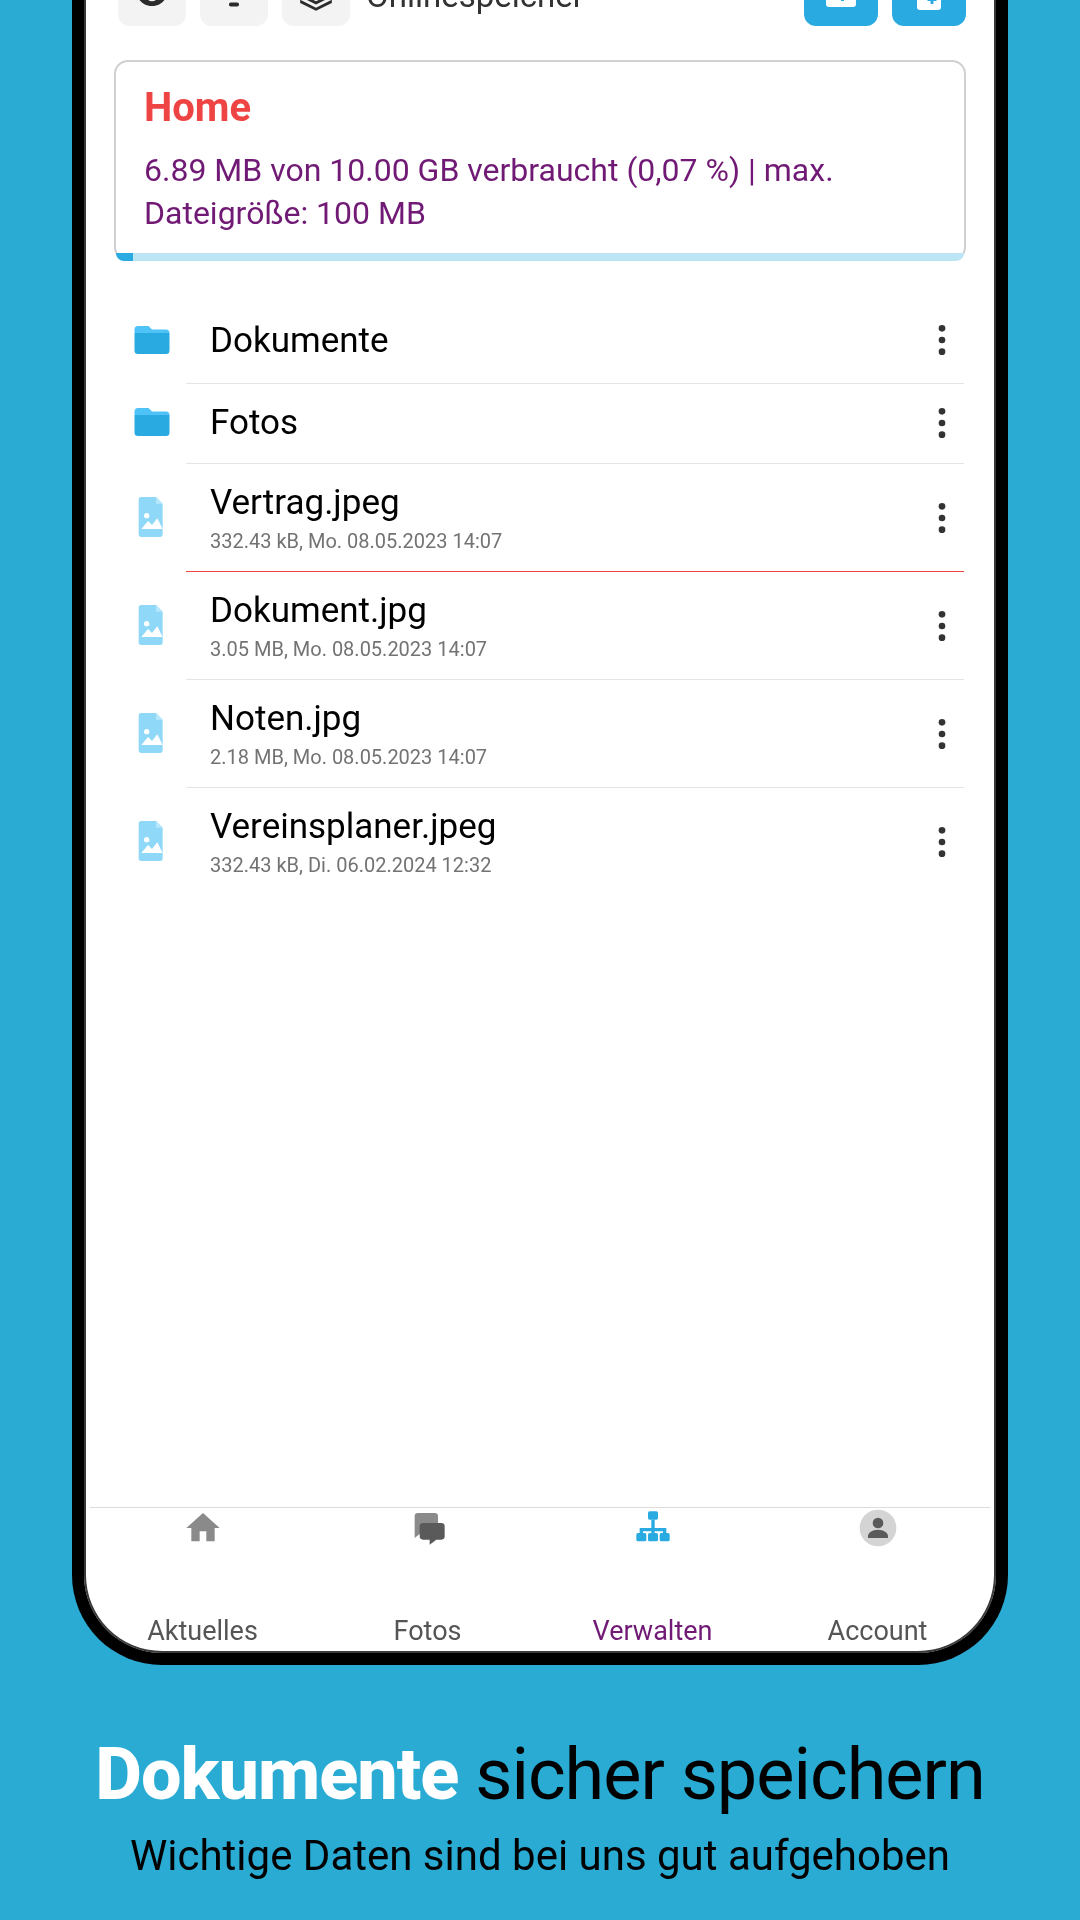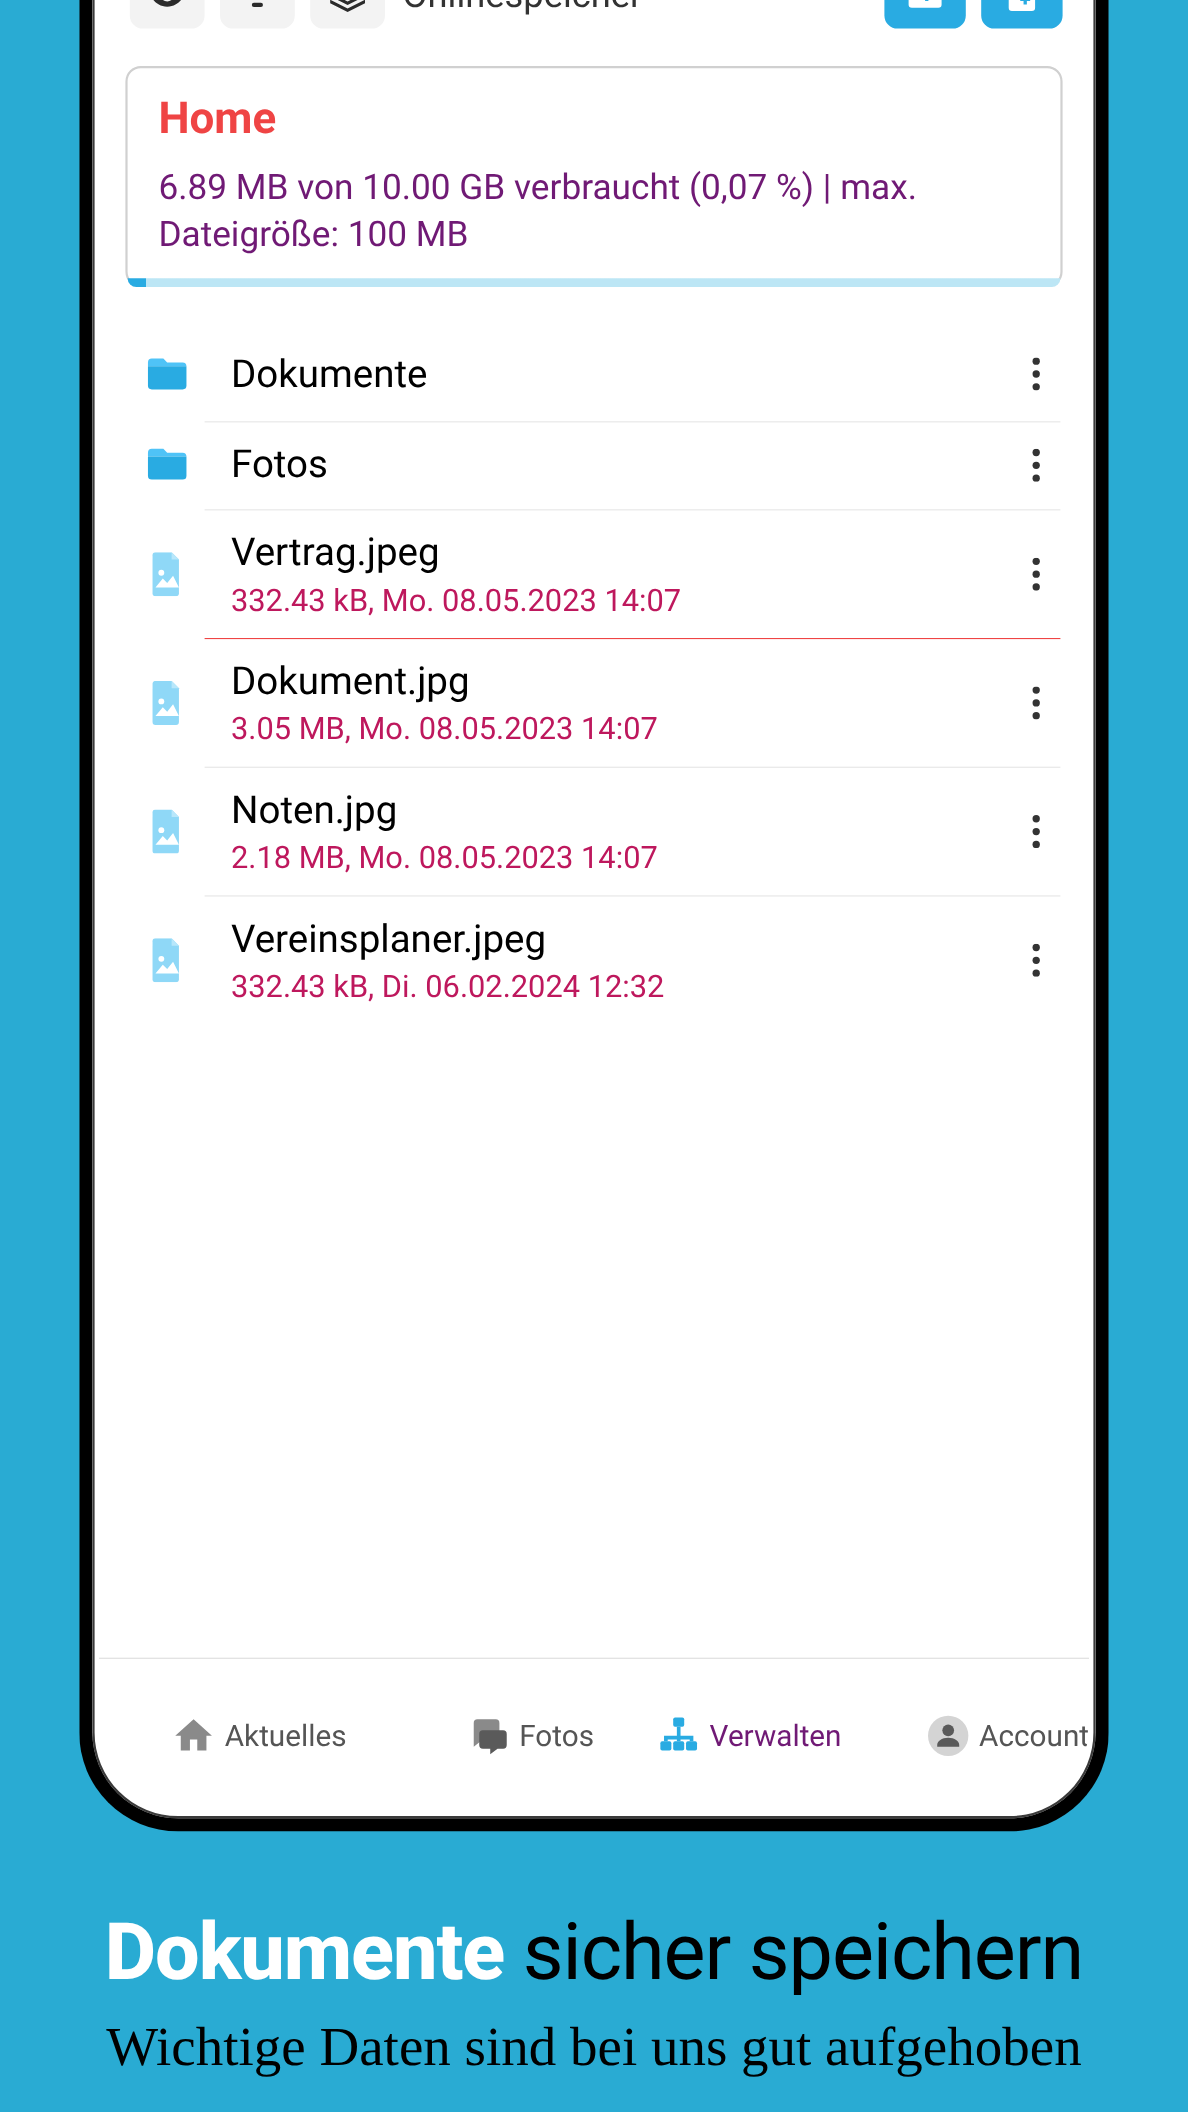--- a/index.html
+++ b/index.html
@@ -86,56 +86,56 @@
   .row-body {
     flex:1;
     display:flex;
     align-items:center;
     padding:18px 0 18px 24px;
     margin:-20px 0;
   }
   .row:first-child .row-body { border-top:none; }
   .text-col { flex:1; }
   .fname { font-size:35px; color:#000; }
-  .fmeta { font-size:28px; color:#be185d; margin-top:6px; }
+  .fmeta { font-size:20px; color:#737373; margin-top:6px; }
   .dots {
     width:44px; display:flex; justify-content:center; align-items:center;
   }
   .dots svg { width:8px; height:30px; }
   
   .bottom-nav {
     height:140px;
     border-top:1px solid #dcdcdc;
     display:flex;
     background:#fff;
   }
   .nav-item {
     flex:1;
     display:flex;
-    flex-direction:row;
+    flex-direction:column;
     align-items:center;
-    justify-content:flex-end;
+    justify-content:space-between;
     gap:6px;
     font-size:27px;
     color:#555;
   }
   .nav-item.active { color:#701a75; }
   .nav-item svg { width:44px; height:40px; }
   
   .promo {
     position:absolute;
     left:0; right:0;
     top:1732px;
     text-align:center;
     color:#000;
     padding:0 36px;
   }
   .promo-line1 { font-size:72px; letter-spacing:-1px;text-align:center;}
   .promo-line1 .bold { font-weight:800; color:#fff; }
-  .promo-line2 { font-size:50px; margin-top:14px;font-family:Liberation Serif, serif; }
+  .promo-line2 { font-size:42px; margin-top:14px; }
 </style>
 </head>
 <body>
 
 <div class="phone">
   <div class="phone-inner">
 
     <div class="toolbar">
       <div class="tool-btn">
         <svg viewBox="0 0 24 24">

